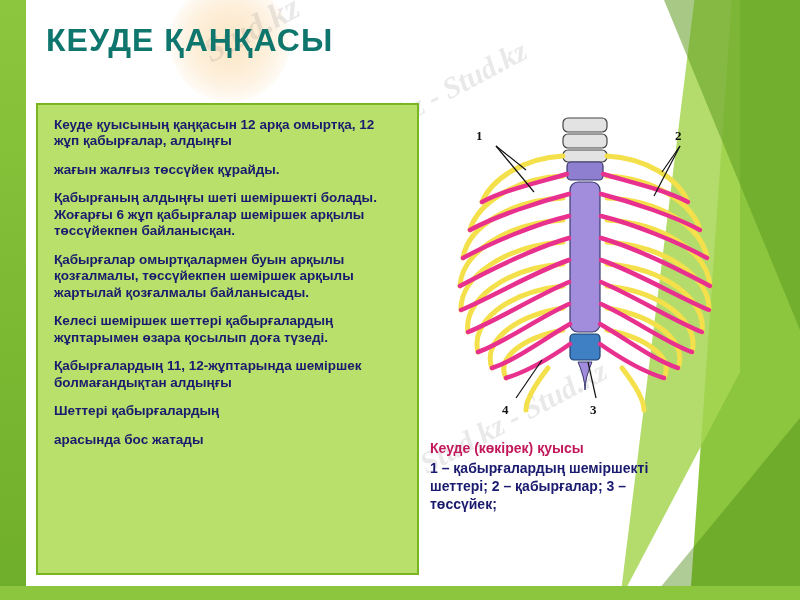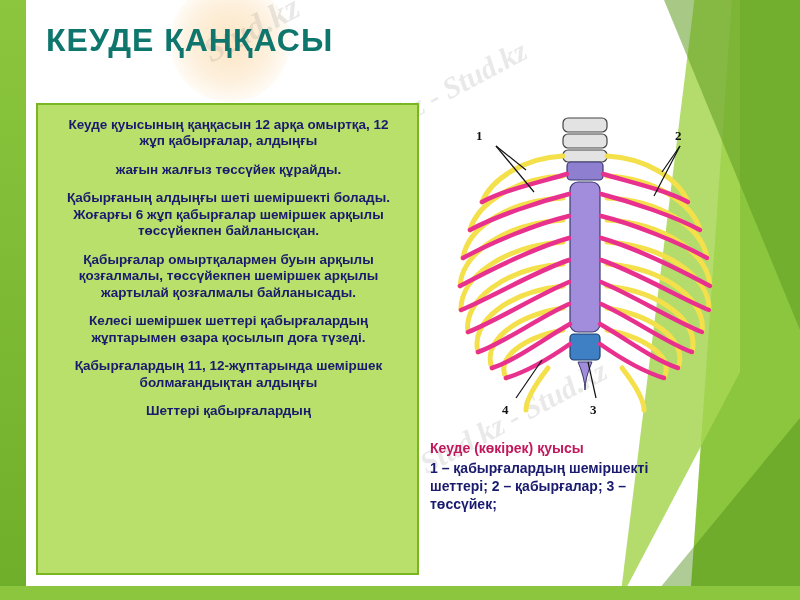--- a/index.html
+++ b/index.html
@@ -112,21 +112,20 @@
     border: 2px solid #7ab522;
     box-sizing: border-box;
     padding: 12px 14px 8px 16px;
   }
   .text-box p {
     margin: 0 0 12px 0;
     font-size: 13.5px;
     line-height: 1.22;
     font-weight: bold;
     color: #1a1a6e;
-    text-align: center;
   }
   .text-box p:last-child { margin-bottom: 0; }
 
   
   .figure {
     position: absolute;
     left: 430px; top: 110px;
     width: 310px; height: 320px;
   }
   .figure svg { display: block; }
@@ -181,20 +180,21 @@
   <div class="title">КЕУДЕ  ҚАҢҚАСЫ</div>
 
   <div class="text-box">
     <p>Кеуде қуысының қаңқасын 12 арқа омыртқа, 12 жұп қабырғалар, алдыңғы</p>
     <p>жағын жалғыз төссүйек құрайды.</p>
     <p>Қабырғаның алдыңғы шеті шеміршекті болады. Жоғарғы 6 жұп қабырғалар шеміршек арқылы төссүйекпен байланысқан.</p>
     <p>Қабырғалар омыртқалармен буын арқылы қозғалмалы, төссүйекпен шеміршек арқылы жартылай қозғалмалы байланысады.</p>
     <p>Келесі шеміршек шеттері қабырғалардың жұптарымен өзара қосылып доға түзеді.</p>
     <p>Қабырғалардың 11, 12-жұптарында шеміршек болмағандықтан алдыңғы</p>
     <p>Шеттері қабырғалардың</p>
+    <p>арасында бос жатады</p>
   </div>
 
   <div class="figure">
     <svg width="310" height="320" viewBox="0 0 310 320">
 
       <g>
         <rect x="133" y="8" width="44" height="14" rx="5" fill="#e3e3e3" stroke="#444" stroke-width="1.2"></rect>
         <rect x="133" y="24" width="44" height="14" rx="5" fill="#e3e3e3" stroke="#444" stroke-width="1.2"></rect>
         <rect x="133" y="40" width="44" height="12" rx="5" fill="#e3e3e3" stroke="#444" stroke-width="1.2"></rect>
       </g>

